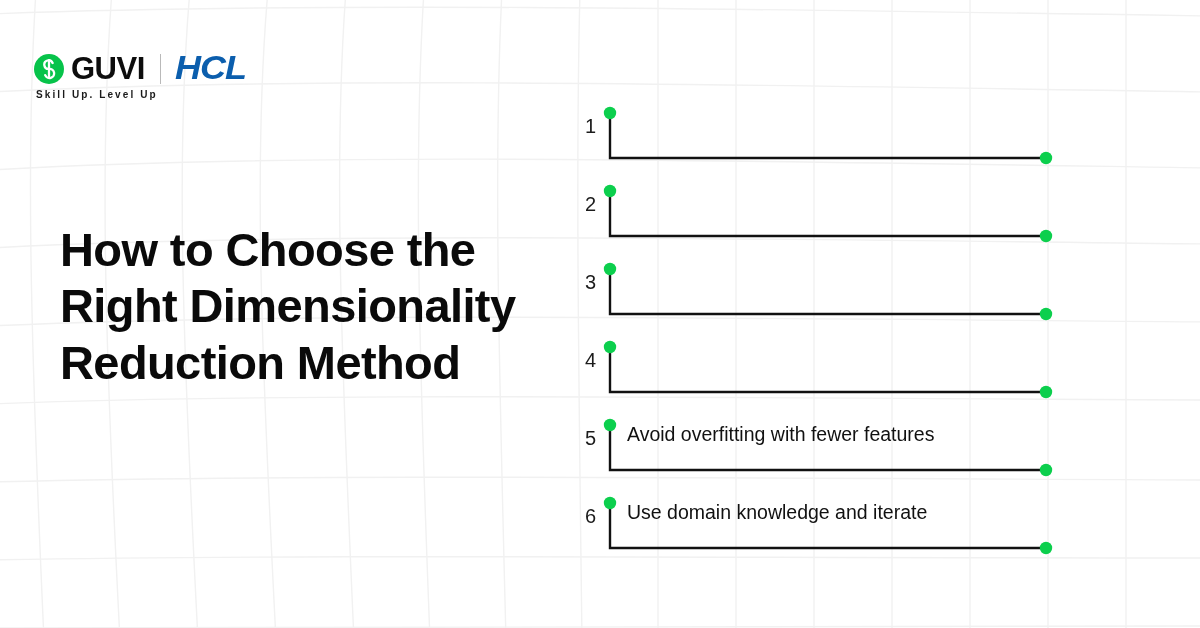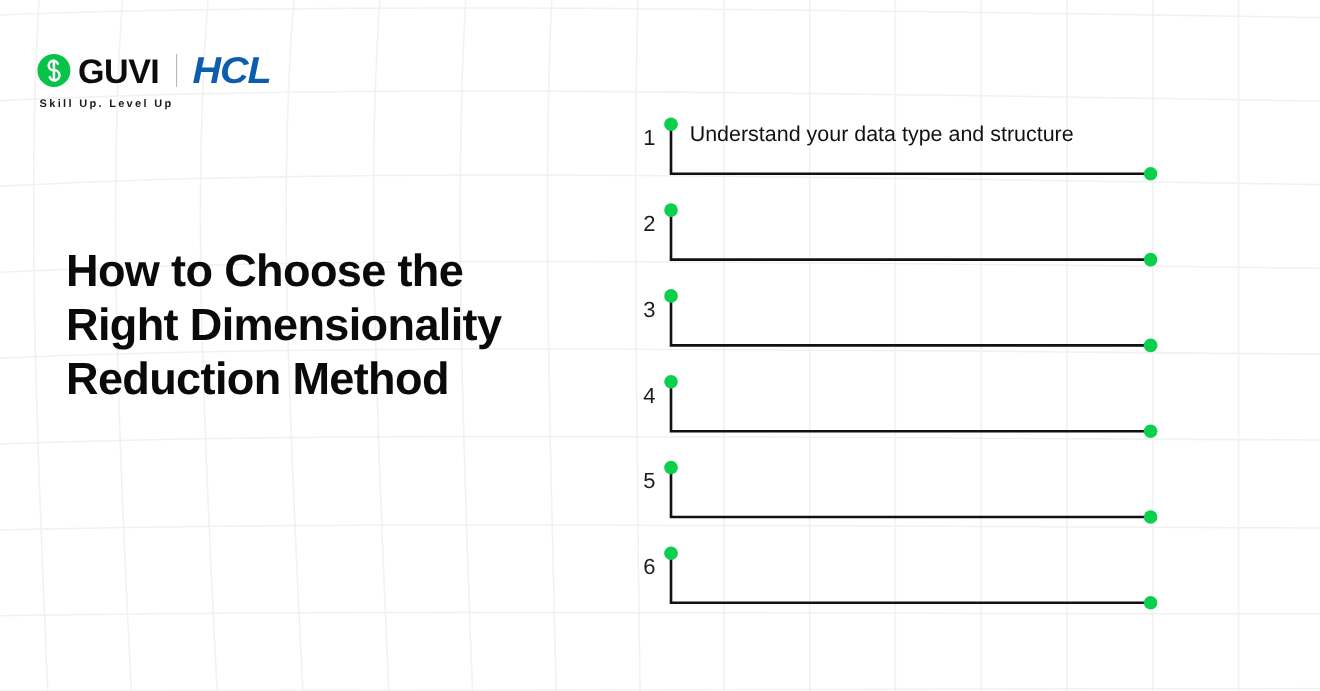--- a/index.html
+++ b/index.html
@@ -31,21 +31,21 @@
   }
   
   #brand {
     position: absolute;
     left: 34px;
     top: 44px;
     z-index: 3;
   }
   #brand-row {
     display: flex;
-    align-items: center;
+    align-items: flex-end;
     height: 40px;
   }
   #guvi-mark {
     width: 30px;
     height: 30px;
     border-radius: 50%;
     background: #07c34a;
     display: flex;
     align-items: center;
     justify-content: center;
@@ -88,21 +88,21 @@
     color: #1a1a1a;
   }
   
   #headline {
     position: absolute;
     left: 60px;
     top: 222px;
     width: 470px;
     z-index: 3;
     font-family: "Liberation Sans", sans-serif;
-    font-size: 41px;
+    font-size: 47px;
     font-weight: bold;
     line-height: 1.20;
     letter-spacing: -0.6px;
     color: #0a0a0a;
     white-space: pre-line;
   }
   
   #steps {
     position: absolute;
     left: 0;
@@ -208,21 +208,20 @@
 
   <div id="steps">
 
     <div class="step" style="top:102px">
       <span class="step-num">1</span>
       <svg class="step-bracket" viewBox="0 0 442 62" aria-hidden="true">
         <path d="M 2 6 L 2 50 L 438 50" fill="none" stroke="#111111" stroke-width="2.4"></path>
         <circle cx="2" cy="5" r="6.2" fill="#0ccf4d"></circle>
         <circle cx="438" cy="50" r="6.2" fill="#0ccf4d"></circle>
       </svg>
-      <span class="step-text">Understand your data type and structure</span>
     </div>
 
     <div class="step" style="top:180px">
       <span class="step-num">2</span>
       <svg class="step-bracket" viewBox="0 0 442 62" aria-hidden="true">
         <path d="M 2 6 L 2 50 L 438 50" fill="none" stroke="#111111" stroke-width="2.4"></path>
         <circle cx="2" cy="5" r="6.2" fill="#0ccf4d"></circle>
         <circle cx="438" cy="50" r="6.2" fill="#0ccf4d"></circle>
       </svg>
     </div>
@@ -245,25 +244,27 @@
       </svg>
     </div>
 
     <div class="step" style="top:414px">
       <span class="step-num">5</span>
       <svg class="step-bracket" viewBox="0 0 442 62" aria-hidden="true">
         <path d="M 2 6 L 2 50 L 438 50" fill="none" stroke="#111111" stroke-width="2.4"></path>
         <circle cx="2" cy="5" r="6.2" fill="#0ccf4d"></circle>
         <circle cx="438" cy="50" r="6.2" fill="#0ccf4d"></circle>
       </svg>
+      <span class="step-text">Avoid overfitting with fewer features</span>
     </div>
 
     <div class="step" style="top:492px">
       <span class="step-num">6</span>
       <svg class="step-bracket" viewBox="0 0 442 62" aria-hidden="true">
         <path d="M 2 6 L 2 50 L 438 50" fill="none" stroke="#111111" stroke-width="2.4"></path>
         <circle cx="2" cy="5" r="6.2" fill="#0ccf4d"></circle>
         <circle cx="438" cy="50" r="6.2" fill="#0ccf4d"></circle>
       </svg>
+      <span class="step-text">Use domain knowledge and iterate</span>
     </div>
 
   </div>
 </div>
 
 </body></html>

